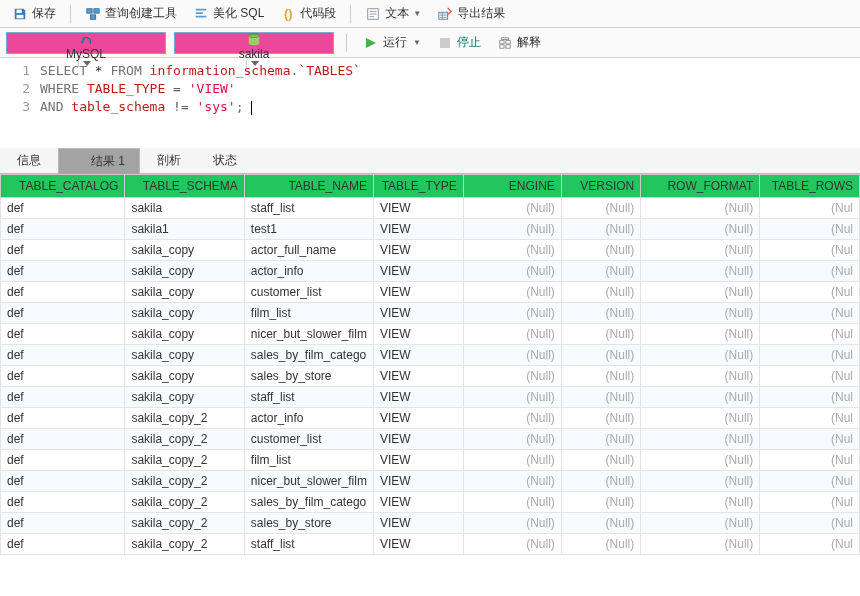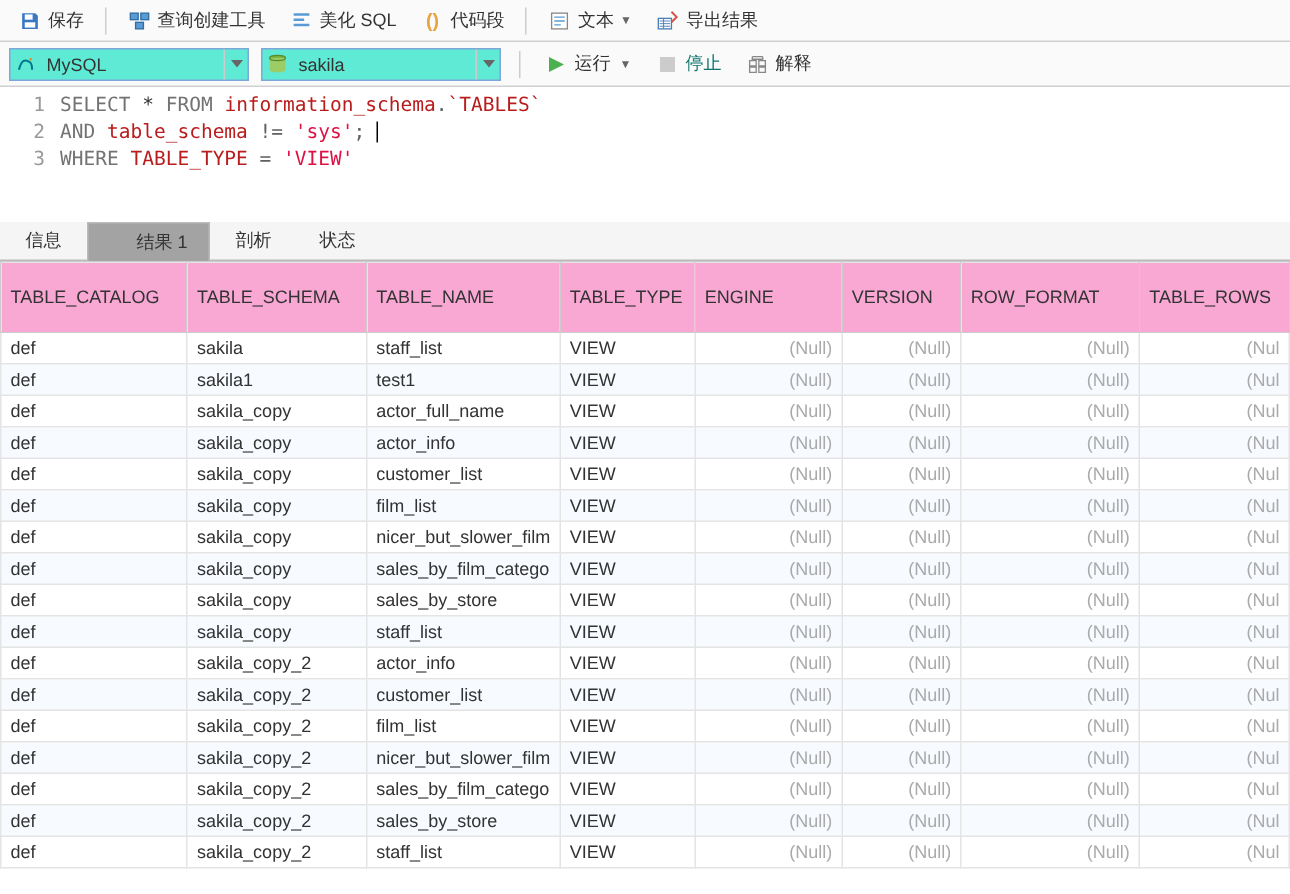--- a/index.html
+++ b/index.html
@@ -2,21 +2,21 @@
 <html><head>
 <meta charset="utf-8">
 <style>
 * { margin:0; padding:0; box-sizing:border-box; }
 body { font-family:"Microsoft YaHei",Tahoma,Arial,sans-serif; font-size:12px; background:#fff; color:#333; overflow:hidden; }
 .toolbar { display:flex; align-items:center; height:28px; padding:0 6px; border-bottom:1px solid #d0d0d0; gap:4px; background:#fafafa;text-align:right; }
 .tb-btn { display:inline-flex; align-items:center; gap:4px; padding:2px 6px; cursor:pointer; height:22px; }
 .tb-sep { width:1px; height:18px; background:#ccc; margin:0 4px; }
 .ico { display:inline-flex; width:16px; height:16px; align-items:center; justify-content:center; }
 .row2 { display:flex; align-items:center; height:30px; padding:3px 6px; gap:8px; border-bottom:1px solid #d0d0d0; background:#fafafa; }
-.combo { display:inline-flex; align-items:center; border:1px solid #7da7d9; background:#5eead4; height:22px; }
+.combo { display:inline-flex; align-items:center; border:1px solid #7da7d9; background:#ec4899; height:22px;flex-direction:column; }
 .combo .cico { width:20px; display:flex; align-items:center; justify-content:center; }
 .combo .ctxt { padding:0 4px; font-size:12px; }
 .combo .carrow { width:16px; display:flex; align-items:center; justify-content:center; border-left:1px solid #ccc; height:100%; }
 .combo1 { width:160px; }
 .combo2 { width:160px; }
 .run-btn { display:inline-flex; align-items:center; gap:4px; cursor:pointer; padding:2px 4px; }
 .code-area { font-family:Consolas,Monaco,monospace; font-size:13px; padding:4px 0 0 0; height:90px; background:#fff; display:flex; }
 .gutter { width:40px; text-align:right; color:#999; padding-right:10px; user-select:none; }
 .gutter div { line-height:18px; }
 .code { flex:1; }
@@ -24,21 +24,21 @@
 .kw { color:#737373; }
 .str { color:#dd1144; }
 .ident { color:#b91c1c; }
 .op { color:#606060; }
 .cursor { display:inline-block; width:1px; height:14px; background:#000; vertical-align:middle; }
 .tabs { display:flex; align-items:flex-end; height:26px; border-bottom:1px solid #bbb; background:#f5f5f5; padding-left:2px; }
 .tab { padding:4px 14px; border:1px solid transparent; border-bottom:none; cursor:pointer; color:#333; font-size:12px; margin-right:2px; }
 .tab.active { background:#a3a3a3; border-color:#bbb; position:relative; top:1px;padding-left:32px; }
 .grid-wrap { overflow:auto; height:calc(596px - 28px - 30px - 90px - 26px); }
 .grid { border-collapse:collapse; font-size:12px; table-layout:fixed; }
-.grid th { background:#f9a8d4; border:1px solid #ccc; text-align:left; padding:16px 6px; font-weight:normal; color:#333; position:sticky; top:0; }
+.grid th { background:#22c55e; border:1px solid #ccc; text-align:right; padding:4px 6px; font-weight:normal; color:#333; position:sticky; top:0; }
 .grid td { border:1px solid #e4e4e4; padding:3px 6px; white-space:nowrap; overflow:hidden; text-overflow:clip; }
 .grid tr:nth-child(even) td { background:#f7fbff; }
 .null { color:#aaa; text-align:right; display:block; }
 .col0{width:125px;} .col1{width:120px;} .col2{width:125px;} .col3{width:90px;} .col4{width:100px;} .col5{width:80px;} .col6{width:120px;} .col7{width:100px;}
 </style>
 </head>
 <body>
 
 <div class="toolbar">
   <div class="tb-btn">
@@ -156,22 +156,22 @@
 </div>
 
 <div class="code-area">
   <div class="gutter" id="gutter">
       <div>1</div>
       <div>2</div>
       <div>3</div>
     </div>
   <div class="code" id="code">
       <div><span class="kw">SELECT</span><span> * </span><span class="kw">FROM</span><span> </span><span class="ident">information_schema</span><span class="op">.</span><span class="ident">`TABLES`</span></div>
+      <div><span class="kw">WHERE</span><span class="ident"> TABLE_TYPE </span><span class="op">=</span><span> </span><span class="str">'VIEW'</span></div>
       <div><span class="kw">AND</span><span class="ident"> table_schema </span><span class="op">!=</span><span> </span><span class="str">'sys'</span><span class="op">;</span><span> </span><span class="cursor"></span></div>
-      <div><span class="kw">WHERE</span><span class="ident"> TABLE_TYPE </span><span class="op">=</span><span> </span><span class="str">'VIEW'</span></div>
     </div>
 </div>
 
 <div class="tabs">
   <div class="tab">信息</div>
   <div class="tab active">结果 1</div>
   <div class="tab">剖析</div>
   <div class="tab">状态</div>
 </div>
 

